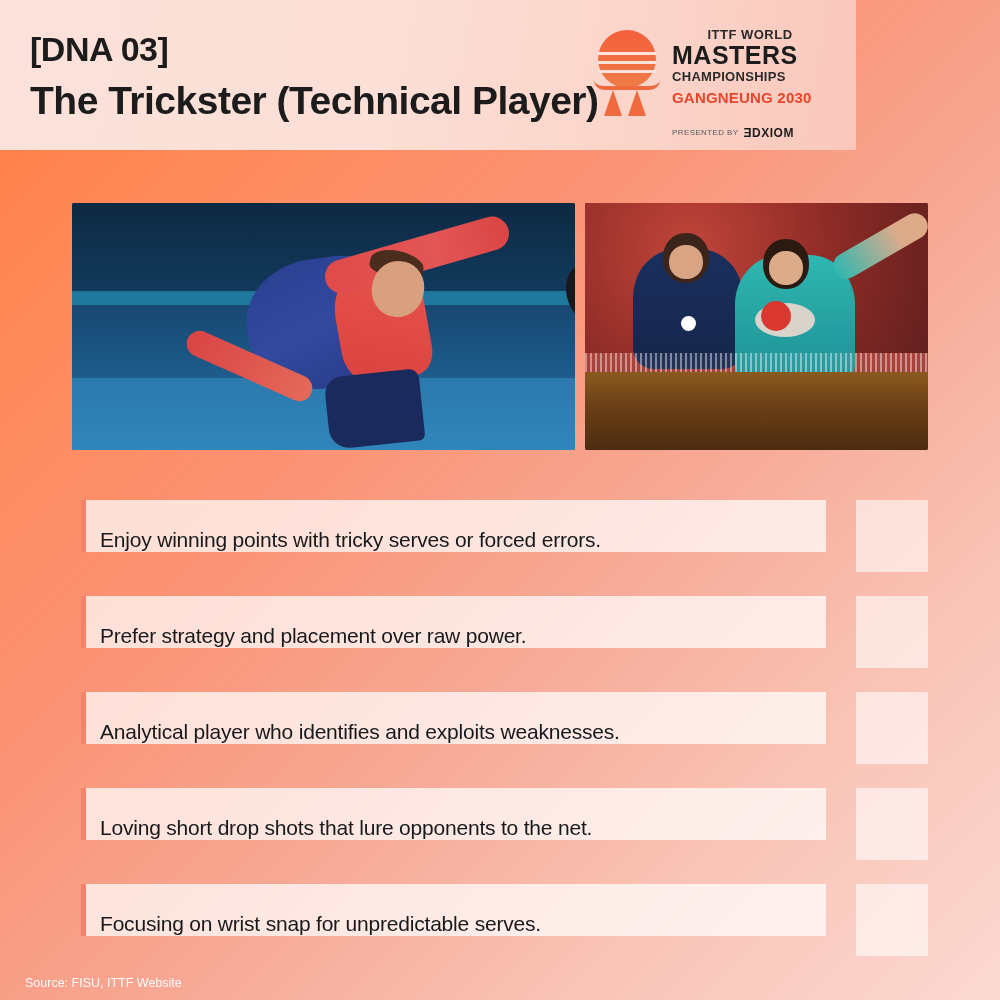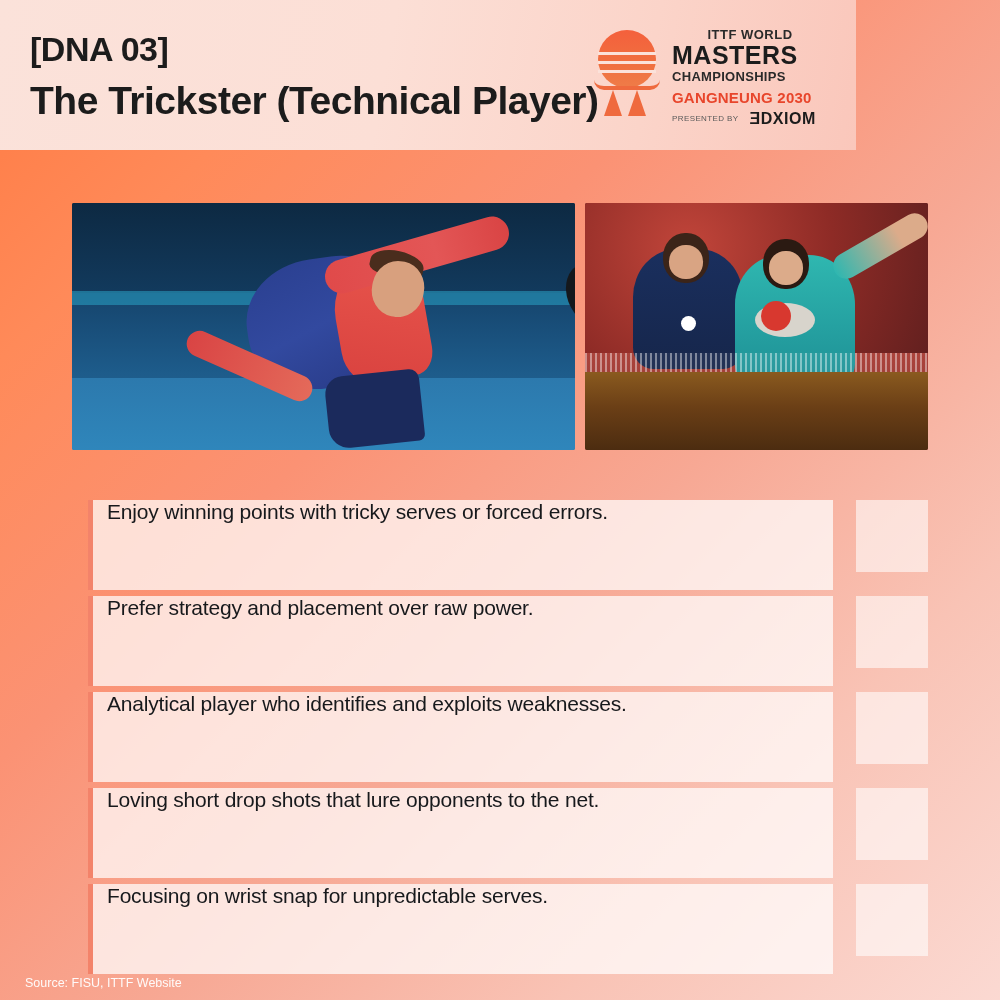--- a/index.html
+++ b/index.html
@@ -134,27 +134,27 @@
     font-size: 15px;
     font-weight: bold;
     color: #e8452b;
     letter-spacing: 0.2px;
     margin-top: 4px;
   }
   .lt-presented {
     font-size: 8px;
     color: #5a5a5a;
     letter-spacing: 0.4px;
-    margin-top: 4px;
+    margin-top: 20px;
     display: flex;
     align-items: center;
-    gap: 11px;
+    gap: 5px;
   }
   .lt-xiom {
-    font-size: 16px;
+    font-size: 12px;
     font-weight: bold;
     color: #1c1c1c;
     letter-spacing: 0.5px;
   }
 
   
   .photos {
     position: absolute;
     top: 203px;
     left: 72px;
@@ -301,26 +301,26 @@
     left: 76px;
     width: 852px;
   }
   .trait-row {
     position: relative;
     height: 72px;
     margin-bottom: 24px;
   }
   .trait-bar {
     position: absolute;
-    left: 12px; top: 0;
+    left: 5px; top: 0;
     width: 745px;
-    height: 90px;
+    height: 52px;
     background: rgba(255, 255, 255, 0.72);
     display: flex;
-    align-items: flex-start;
+    align-items: flex-end;
     border-left: 5px solid #f3836a;
     box-sizing: border-box;
   }
   .trait-text {
     padding-left: 14px;
     font-size: 21px;
     color: #17191c;
     letter-spacing: -0.2px;
     font-weight: 500;
   }

